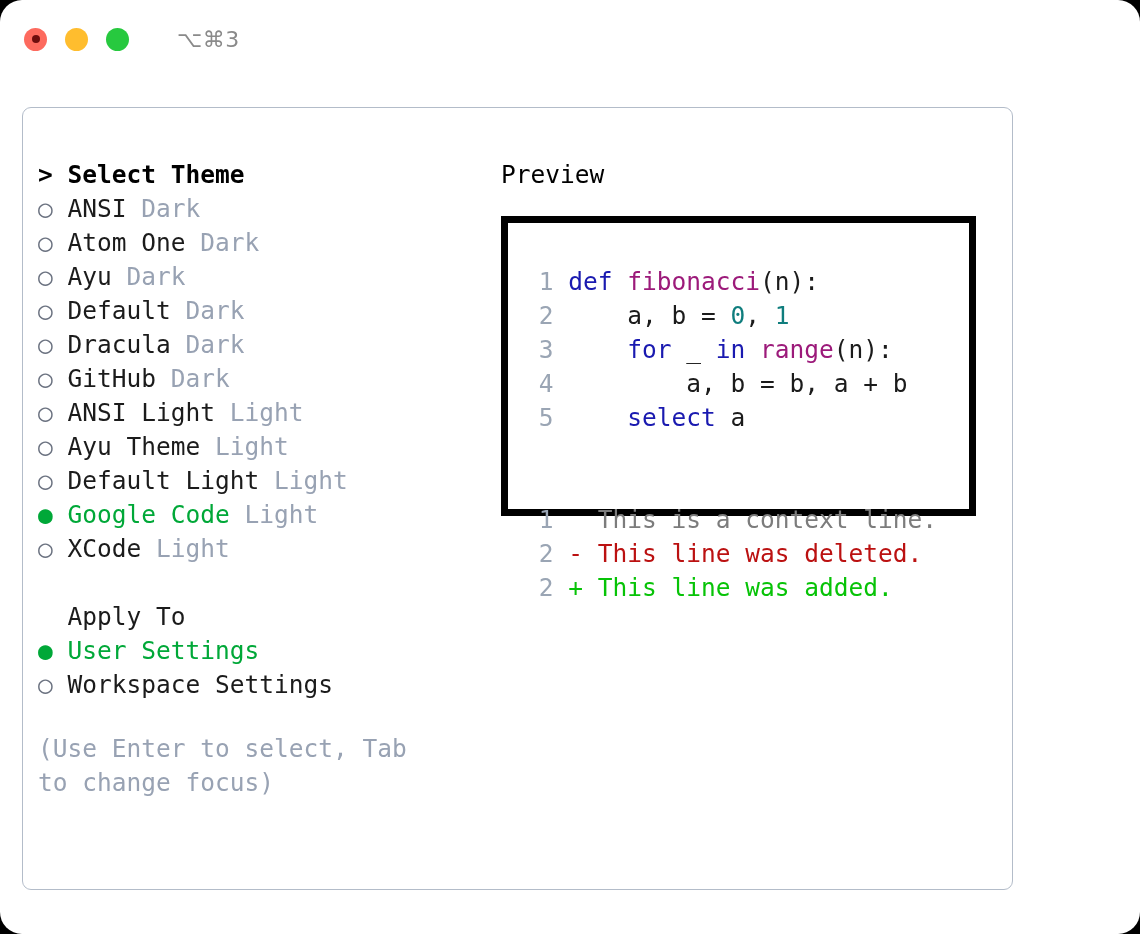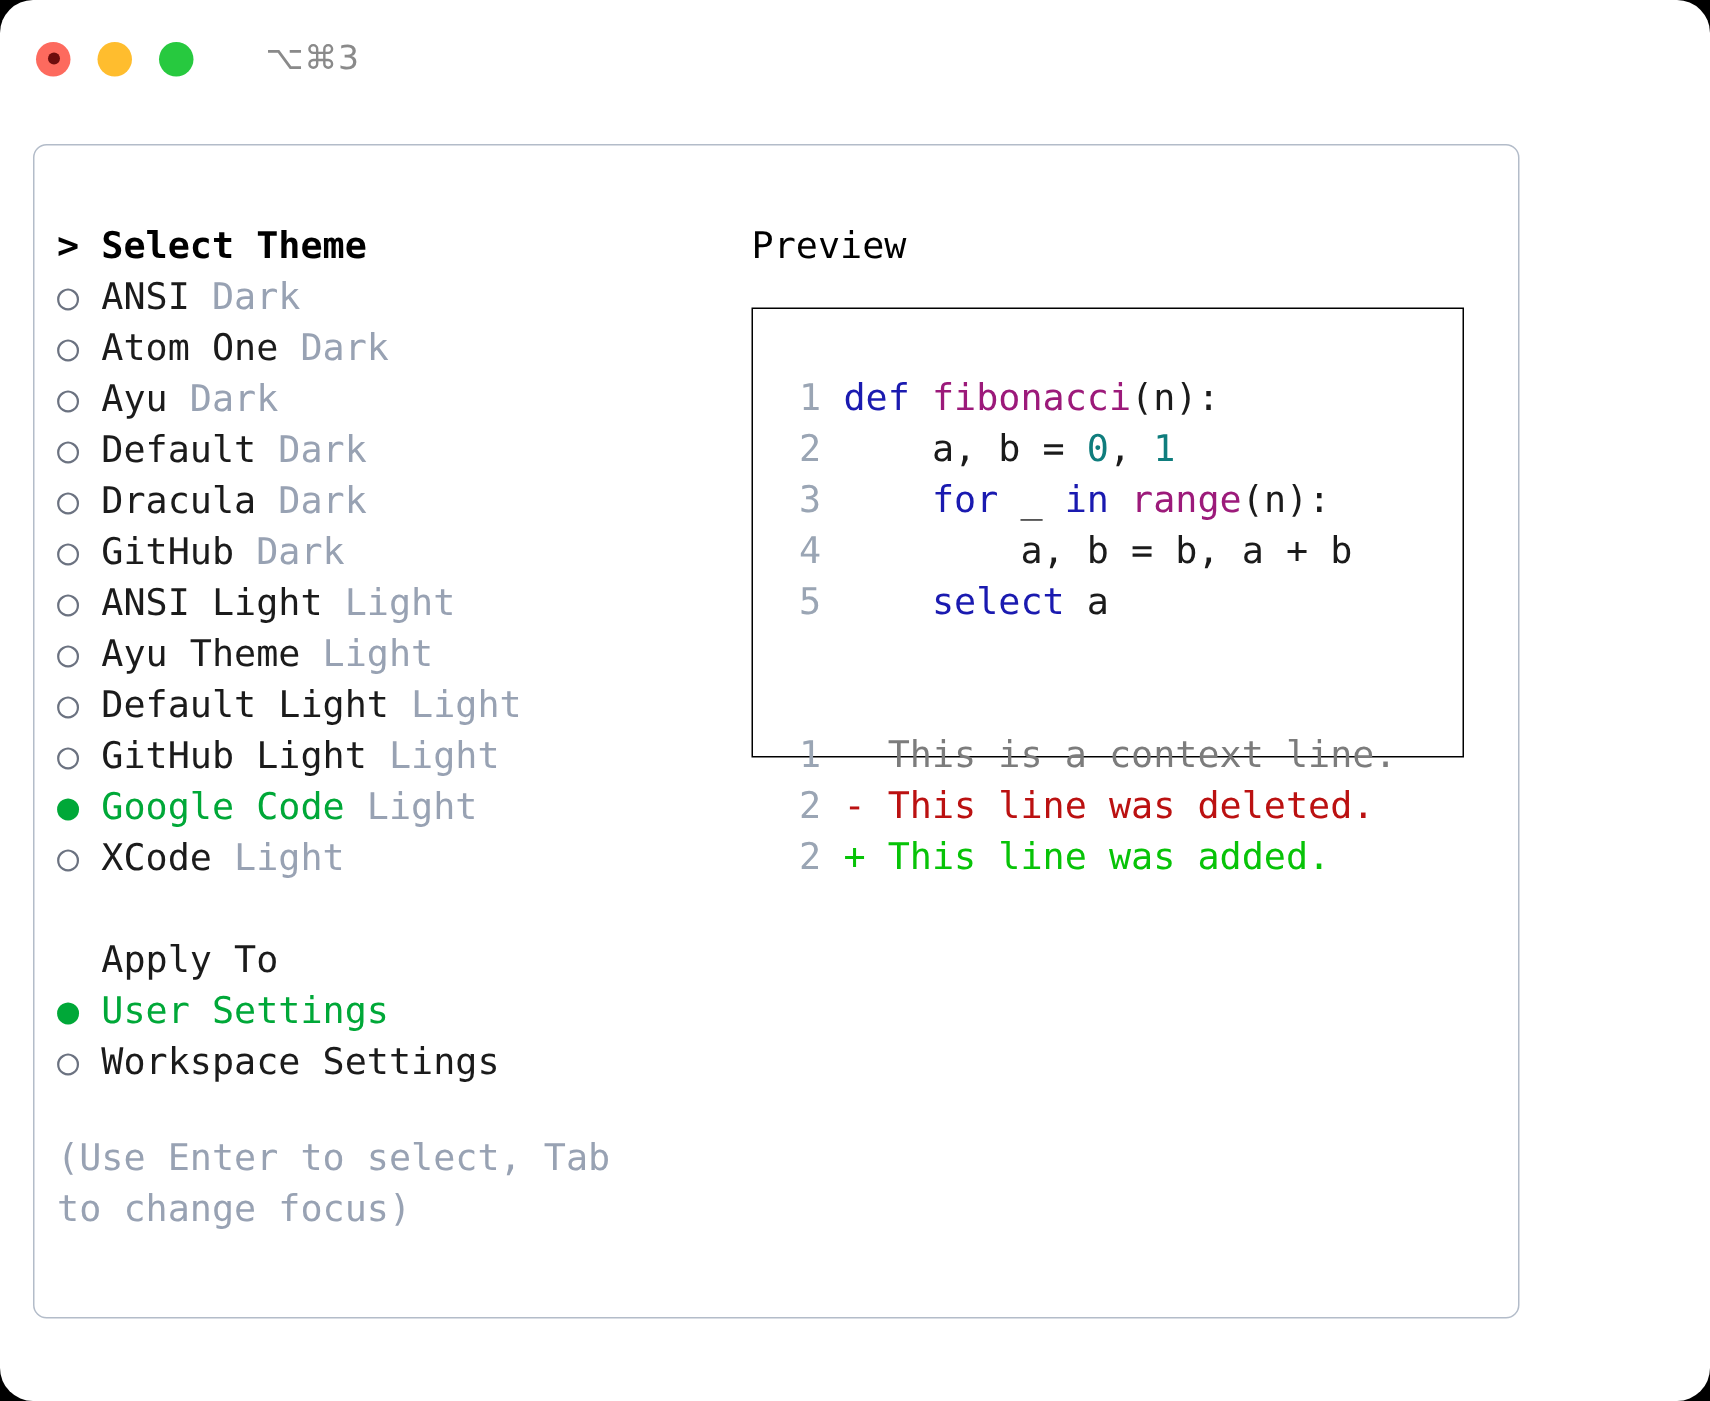--- a/index.html
+++ b/index.html
@@ -69,21 +69,21 @@
     color: #8a8a8a;
     font-size: 22px;
     letter-spacing: 0.5px;
     font-family: "DejaVu Sans", "Liberation Sans", sans-serif;
   }
 
   
   .panel {
     position: absolute;
     left: 22px;
-    top: 96px;
+    top: 107px;
     width: 991px;
     height: 783px;
     border: 1px solid #b3bcc9;
     border-radius: 9px;
     box-sizing: border-box;
     background: #ffffff;
   }
 
   .cols {
     position: absolute;
@@ -148,21 +148,21 @@
     font-family: "DejaVu Sans Mono", "Liberation Mono", monospace;
     font-size: 24.5px;
     font-weight: normal;
     color: #000000;
     line-height: 34px;
   }
   .preview-box {
     margin-top: 24px;
     width: 475px;
     height: 300px;
-    border: 1px solid #000000;
+    border: 7px solid #000000;
     box-sizing: border-box;
     background: #ffffff;
     padding: 42px 0 0 16px;
   }
   .code-line {
     font-family: "DejaVu Sans Mono", "Liberation Mono", monospace;
     font-size: 24.5px;
     line-height: 34px;
     white-space: pre;
   }
@@ -217,21 +217,20 @@
           <div class="mono-line"><span class="marker unsel">○ </span><span class="opt-label">Dracula</span><span> </span><span class="opt-kind">Dark</span></div>
 
           <div class="mono-line"><span class="marker unsel">○ </span><span class="opt-label">GitHub</span><span> </span><span class="opt-kind">Dark</span></div>
 
           <div class="mono-line"><span class="marker unsel">○ </span><span class="opt-label">ANSI Light</span><span> </span><span class="opt-kind">Light</span></div>
 
           <div class="mono-line"><span class="marker unsel">○ </span><span class="opt-label">Ayu Theme</span><span> </span><span class="opt-kind">Light</span></div>
 
           <div class="mono-line"><span class="marker unsel">○ </span><span class="opt-label">Default Light</span><span> </span><span class="opt-kind">Light</span></div>
 
-          <div class="mono-line"><span class="marker unsel">○ </span><span class="opt-label">GitHub Light</span><span> </span><span class="opt-kind">Light</span></div>
 
           <div class="mono-line"><span class="marker sel">● </span><span class="opt-label selected">Google Code</span><span> </span><span class="opt-kind">Light</span></div>
 
           <div class="mono-line"><span class="marker unsel">○ </span><span class="opt-label">XCode</span><span> </span><span class="opt-kind">Light</span></div>
         </div>
 
         <div class="blank-line"></div>
 
         <div>
           <div class="mono-line section-head-plain"><span class="marker">  </span><span>Apply To</span></div>

